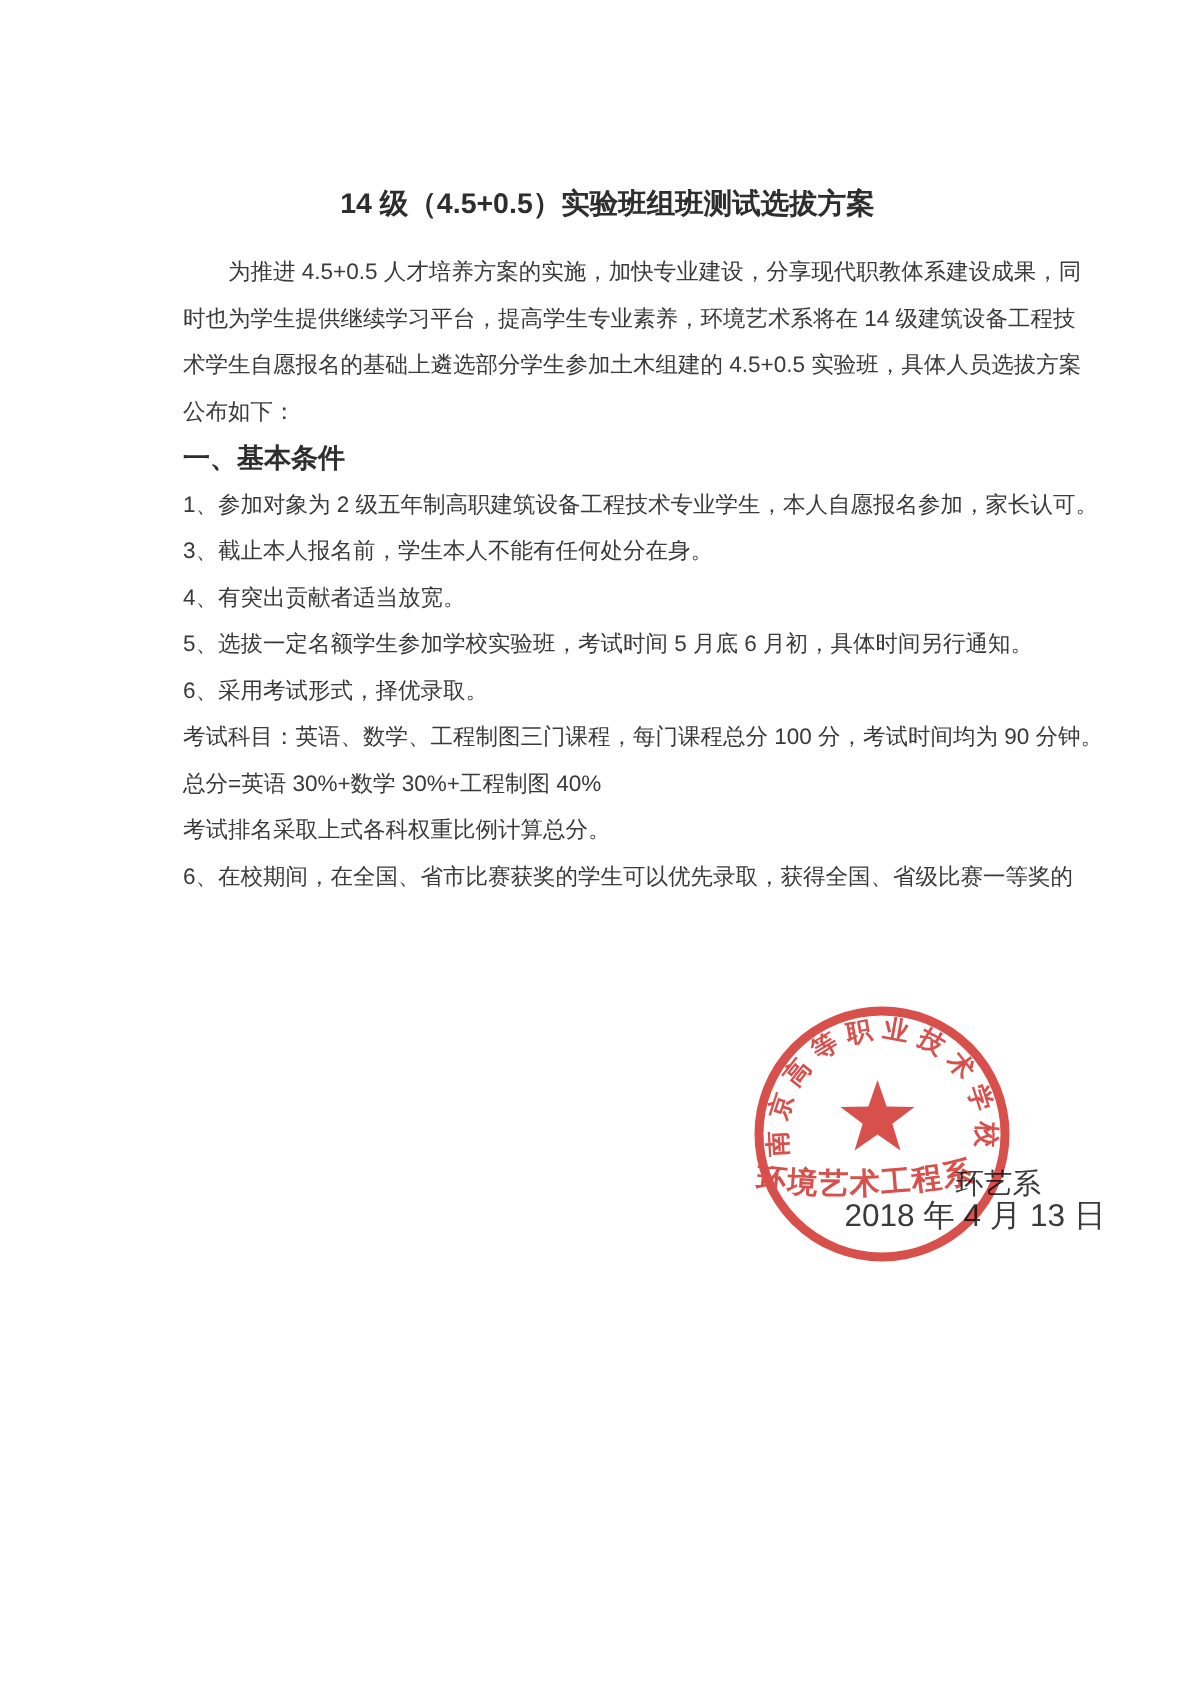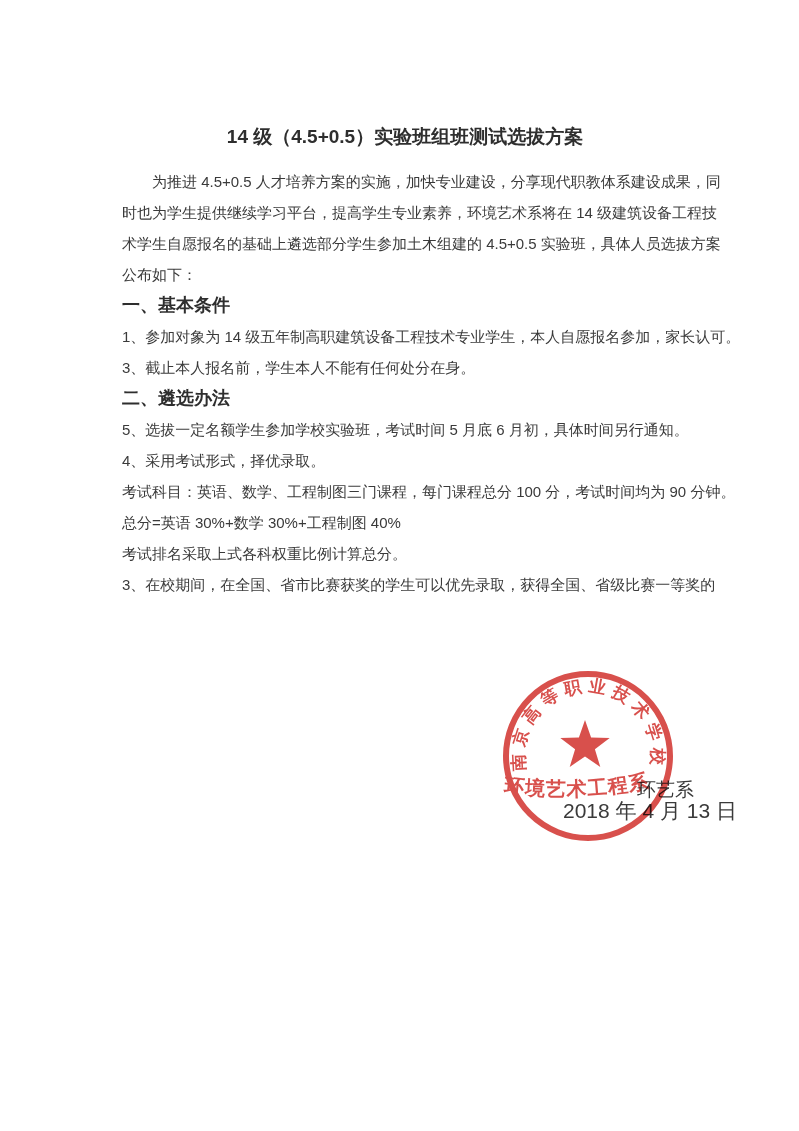--- a/index.html
+++ b/index.html
@@ -86,30 +86,30 @@
 <div class="page">
   <div class="content">
     <h1 class="title">14 级（4.5+0.5）实验班组班测试选拔方案</h1>
 
     <p class="line indent">为推进 4.5+0.5 人才培养方案的实施，加快专业建设，分享现代职教体系建设成果，同</p>
     <p class="line">时也为学生提供继续学习平台，提高学生专业素养，环境艺术系将在 14 级建筑设备工程技</p>
     <p class="line">术学生自愿报名的基础上遴选部分学生参加土木组建的 4.5+0.5 实验班，具体人员选拔方案</p>
     <p class="line">公布如下：</p>
 
     <h2 class="heading">一、基本条件</h2>
-    <p class="line">1、参加对象为 14 级五年制高职建筑设备工程技术专业学生，本人自愿报名参加，家长认可。</p>
+    <p class="line">1、参加对象为 2 级五年制高职建筑设备工程技术专业学生，本人自愿报名参加，家长认可。</p>
     <p class="line">3、截止本人报名前，学生本人不能有任何处分在身。</p>
+    <p class="line">4、有突出贡献者适当放宽。</p>
 
-    <h2 class="heading">二、遴选办法</h2>
     <p class="line">5、选拔一定名额学生参加学校实验班，考试时间 5 月底 6 月初，具体时间另行通知。</p>
-    <p class="line">4、采用考试形式，择优录取。</p>
+    <p class="line">6、采用考试形式，择优录取。</p>
     <p class="line">考试科目：英语、数学、工程制图三门课程，每门课程总分 100 分，考试时间均为 90 分钟。</p>
     <p class="line">总分=英语 30%+数学 30%+工程制图 40%</p>
     <p class="line">考试排名采取上式各科权重比例计算总分。</p>
-    <p class="line">3、在校期间，在全国、省市比赛获奖的学生可以优先录取，获得全国、省级比赛一等奖的</p>
+    <p class="line">6、在校期间，在全国、省市比赛获奖的学生可以优先录取，获得全国、省级比赛一等奖的</p>
   </div>
 
   <span class="signature-dept">环艺系</span>
   <span class="signature-date">2018 年 4 月 13 日</span>
 
   <svg class="stamp" viewBox="0 0 182 182" xmlns="http://www.w3.org/2000/svg">
     <defs>
       <path id="arcTop" d="M 29.9 109.9 A 64 64 0 1 1 150.1 109.9"></path>
       <path id="arcBottom" d="M 6 124 Q 82 134 158 118"></path>
     </defs>

